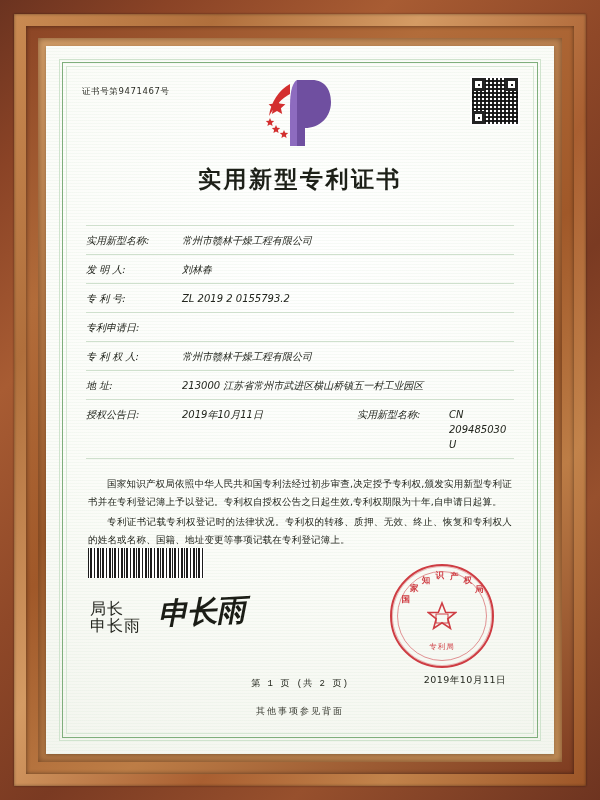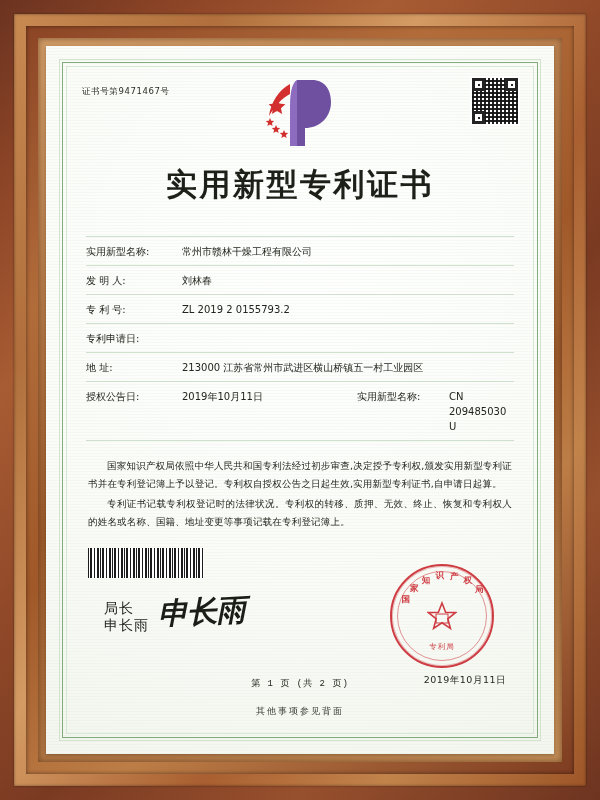--- a/index.html
+++ b/index.html
@@ -98,28 +98,28 @@
   .qr-eye.bl{ left:0; bottom:0; }
   .qr-eye:after{
     content:""; position:absolute; left:2.5px; top:2.5px; width:2px; height:2px; background:#111;
   }
 
   
   .title {
     text-align:center;
     font-family:"DejaVu Serif","Liberation Serif",serif;
     font-weight:bold;
-    font-size:31px;
+    font-size:23px;
     letter-spacing:2.5px;
     color:#1d2018;
     margin-top:2px;
   }
 
   
-  .fields { margin-top:30px; padding:0 6px; }
+  .fields { margin-top:30px; padding:0 6px;font-style:italic; }
   .frow {
     display:flex; align-items:flex-start;
     font-size:10px; line-height:15px;
     padding:6.5px 0 6.5px 0;
     border-bottom:1px solid #cfe0cd;
     color:#22251d;
   }
   .frow:first-child{ border-top:1px solid #cfe0cd; }
   .flabel { width:96px; flex:none; letter-spacing:0px; }
   .fvalue { flex:1; }
@@ -136,21 +136,21 @@
   .para + .para { margin-top:2px; }
 
   
   .bottom { position:absolute; left:4px; right:4px; bottom:30px; height:150px; }
   .barcode {
     position:absolute; left:4px; top:0; width:116px; height:30px;
     background-image:repeating-linear-gradient(90deg,
       #1c1c1c 0 1px, #fff 1px 2px, #1c1c1c 2px 4px, #fff 4px 6px,
       #1c1c1c 6px 7px, #fff 7px 9px, #1c1c1c 9px 11px, #fff 11px 12px);
   }
-  .sig-block { position:absolute; left:20px; top:52px; font-size:14px; line-height:17px; letter-spacing:1px;}
+  .sig-block { position:absolute; left:6px; top:52px; font-size:16px; line-height:17px; letter-spacing:1px;}
   .handsig {
     position:absolute; left:74px; top:44px;
     font-family:"DejaVu Serif","Liberation Serif",serif;
     font-size:30px; font-style:italic; font-weight:bold;
     color:#1b1d16; letter-spacing:-1px;
     transform:rotate(-3deg);
   }
   .seal {
     position:absolute; right:22px; top:16px;
     width:104px; height:104px; border-radius:50%;
@@ -245,33 +245,37 @@
             <div class="fvalue">刘林春</div>
           </div>
           <div class="frow">
             <div class="flabel">专 利 号:</div>
             <div class="fvalue">ZL 2019 2 0155793.2</div>
           </div>
           <div class="frow">
             <div class="flabel">专利申请日:</div>
           </div>
           <div class="frow">
+            <div class="flabel">专 利 权 人:</div>
+            <div class="fvalue">常州市赣林干燥工程有限公司</div>
+          </div>
+          <div class="frow">
             <div class="flabel">地 址:</div>
             <div class="fvalue">213000 江苏省常州市武进区横山桥镇五一村工业园区</div>
           </div>
           <div class="frow dual">
             <div class="flabel">授权公告日:</div>
             <div class="fvalue">2019年10月11日</div>
             <div class="flabel2">实用新型名称:</div>
             <div class="fvalue2">CN 209485030 U</div>
           </div>
         </div>
 
         <div class="paras">
-          <div class="para">国家知识产权局依照中华人民共和国专利法经过初步审查,决定授予专利权,颁发实用新型专利证书并在专利登记簿上予以登记。专利权自授权公告之日起生效,实用新型专利证书,自申请日起算。</div>
+          <div class="para">国家知识产权局依照中华人民共和国专利法经过初步审查,决定授予专利权,颁发实用新型专利证书并在专利登记簿上予以登记。专利权自授权公告之日起生效,专利权期限为十年,自申请日起算。</div>
           <div class="para">专利证书记载专利权登记时的法律状况。专利权的转移、质押、无效、终止、恢复和专利权人的姓名或名称、国籍、地址变更等事项记载在专利登记簿上。</div>
         </div>
 
         <div class="bottom">
 
           <div class="barcode"></div>
 
           <div class="sig-block">
             <div>局长</div>
             <div>申长雨</div>

